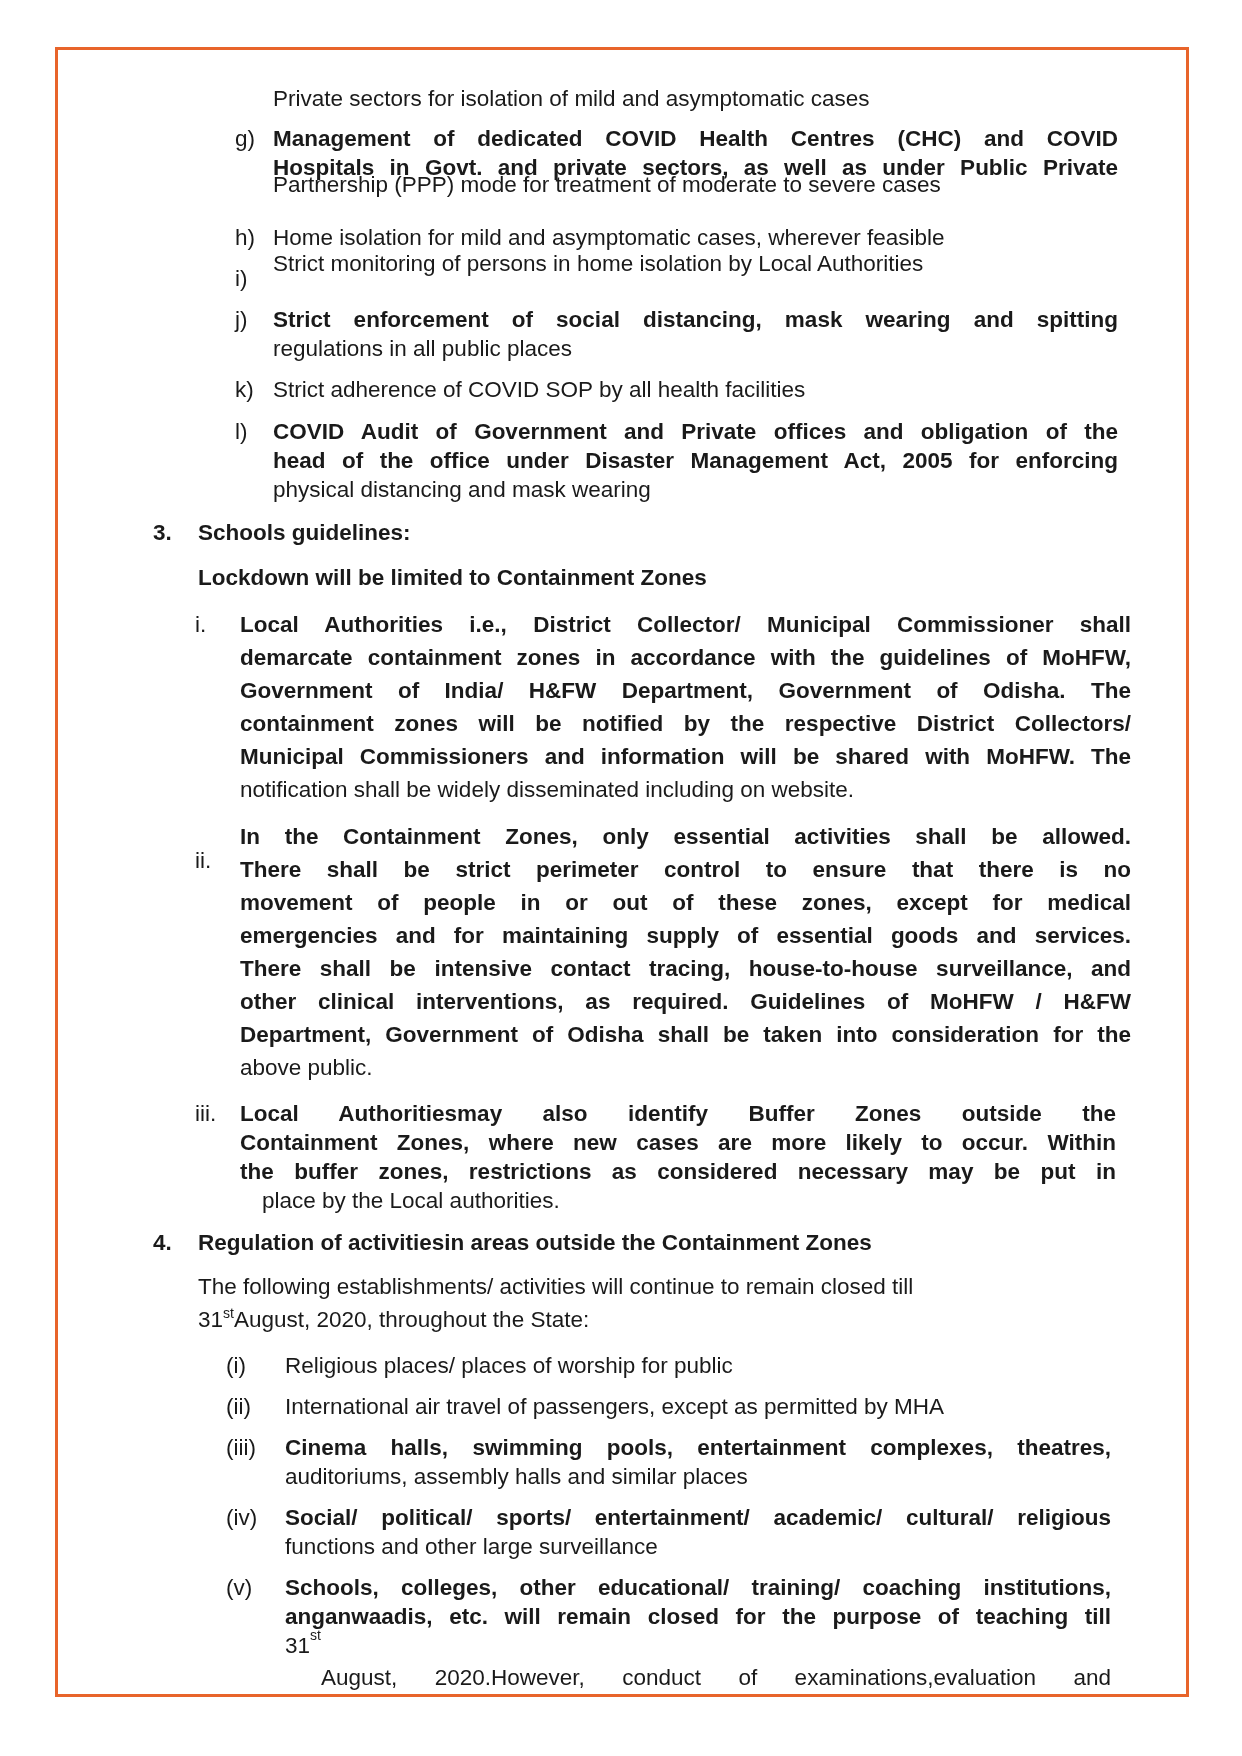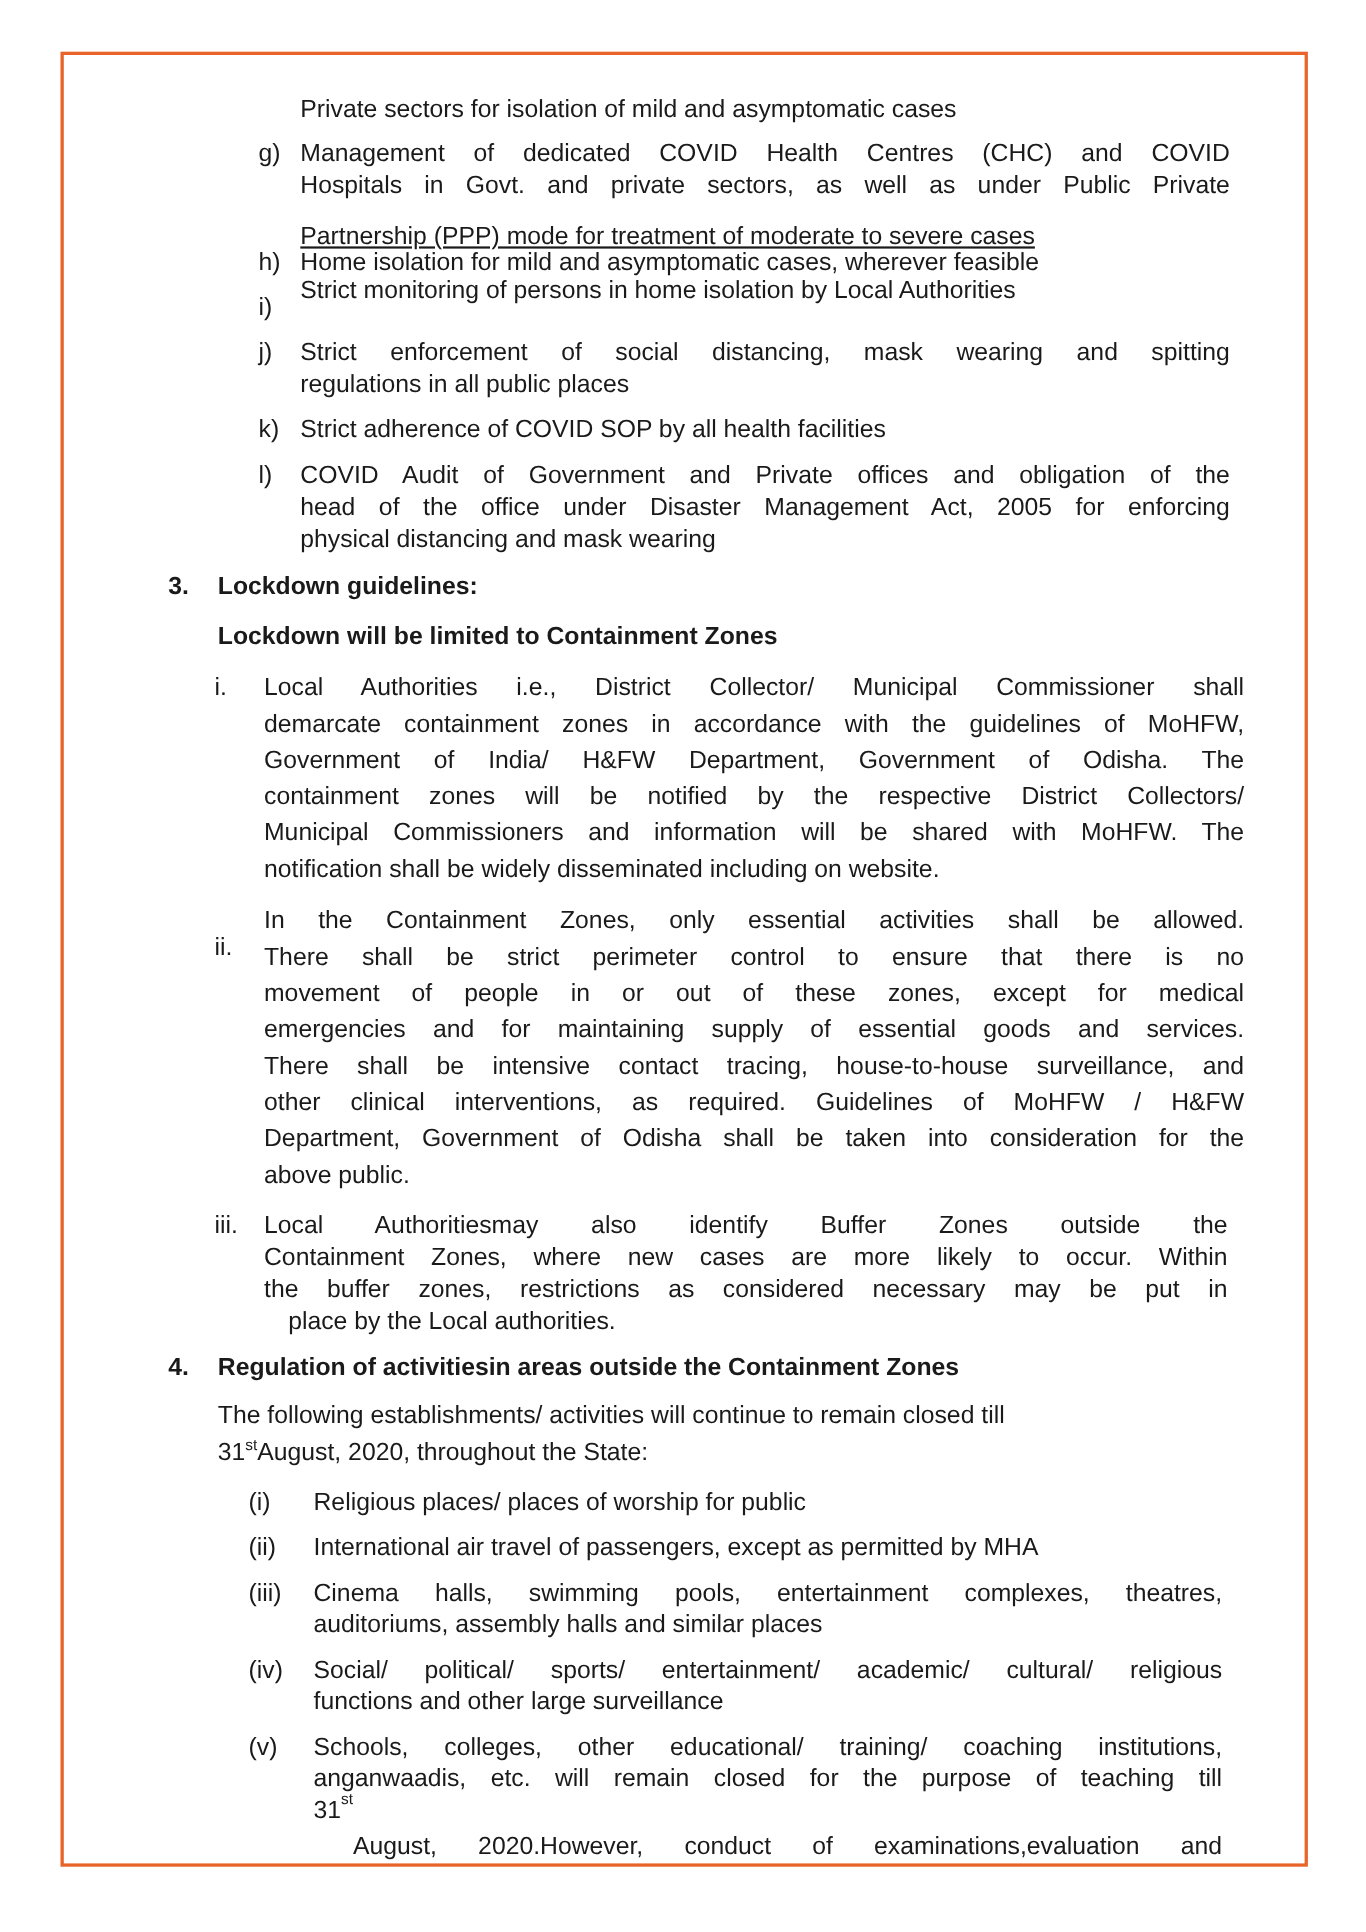--- a/index.html
+++ b/index.html
@@ -2,58 +2,58 @@
 <html><head>
   <meta charset="utf-8">
   <style>
     html, body { margin: 0; padding: 0; background: #ffffff; }
     body { width: 1242px; height: 1756px; position: relative; overflow: hidden;
            font-family: "Liberation Sans", sans-serif; color: #1a1a1a; }
     .frame { position: absolute; left: 55px; top: 47px; width: 1134px; height: 1650px;
              border: 3px solid #e8642a; box-sizing: border-box; }
     .content { position: absolute; left: 0; top: 0; width: 1242px; }
     .line { position: absolute; font-size: 22.5px; white-space: nowrap; line-height: 1; }
-    .just { text-align: justify; text-align-last: justify; white-space: normal; }
+    .just { text-align: justify; text-align-last: justify; white-space: normal; font-weight: bold; }
     .bold { font-weight: bold; }
     sup { font-size: 14px; vertical-align: 9px; line-height: 0; }
   </style>
 </head>
 <body>
 
 <div class="frame"></div>
 
 <div class="content">
 
   <div class="line" style="left:273px;top:88px;">Private sectors for isolation of mild and asymptomatic cases</div>
 
   <div class="line" style="left:235px;top:128px;">g)</div>
   <div class="line just" style="left:273px;top:128px;width:845px;">Management of dedicated COVID Health Centres (CHC) and COVID</div>
   <div class="line just" style="left:273px;top:157px;width:845px;">Hospitals in Govt. and private sectors, as well as under Public Private</div>
-  <div class="line" style="left:273px;top:204px;text-decoration:underline;">Partnership (PPP) mode for treatment of moderate to severe cases</div>
+  <div class="line" style="left:273px;top:174px;">Partnership (PPP) mode for treatment of moderate to severe cases</div>
 
   <div class="line" style="left:235px;top:227px;">h)</div>
   <div class="line" style="left:273px;top:227px;">Home isolation for mild and asymptomatic cases, wherever feasible</div>
 
   <div class="line" style="left:235px;top:268px;">i)</div>
   <div class="line" style="left:273px;top:253px;">Strict monitoring of persons in home isolation by Local Authorities</div>
 
   <div class="line" style="left:235px;top:309px;">j)</div>
   <div class="line just" style="left:273px;top:309px;width:845px;">Strict enforcement of social distancing, mask wearing and spitting</div>
   <div class="line" style="left:273px;top:338px;">regulations in all public places</div>
 
   <div class="line" style="left:235px;top:379px;">k)</div>
   <div class="line" style="left:273px;top:379px;">Strict adherence of COVID SOP by all health facilities</div>
 
   <div class="line" style="left:235px;top:421px;">l)</div>
   <div class="line just" style="left:273px;top:421px;width:845px;">COVID Audit of Government and Private offices and obligation of the</div>
   <div class="line just" style="left:273px;top:450px;width:845px;">head of the office under Disaster Management Act, 2005 for enforcing</div>
   <div class="line" style="left:273px;top:479px;">physical distancing and mask wearing</div>
 
   <div class="line bold" style="left:153px;top:522px;">3.</div>
-  <div class="line bold" style="left:198px;top:522px;">Lockdown guidelines:</div>
+  <div class="line bold" style="left:198px;top:522px;">Schools guidelines:</div>
   <div class="line bold" style="left:198px;top:567px;">Lockdown will be limited to Containment Zones</div>
 
   <div class="line" style="left:195px;top:614px;">i.</div>
   <div class="line just" style="left:240px;top:614px;width:891px;">Local Authorities i.e., District Collector/ Municipal Commissioner shall</div>
   <div class="line just" style="left:240px;top:647px;width:891px;">demarcate containment zones in accordance with the guidelines of MoHFW,</div>
   <div class="line just" style="left:240px;top:680px;width:891px;">Government of India/ H&amp;FW Department, Government of Odisha. The</div>
   <div class="line just" style="left:240px;top:713px;width:891px;">containment zones will be notified by the respective District Collectors/</div>
   <div class="line just" style="left:240px;top:746px;width:891px;">Municipal Commissioners and information will be shared with MoHFW. The</div>
   <div class="line" style="left:240px;top:779px;">notification shall be widely disseminated including on website.</div>
 

